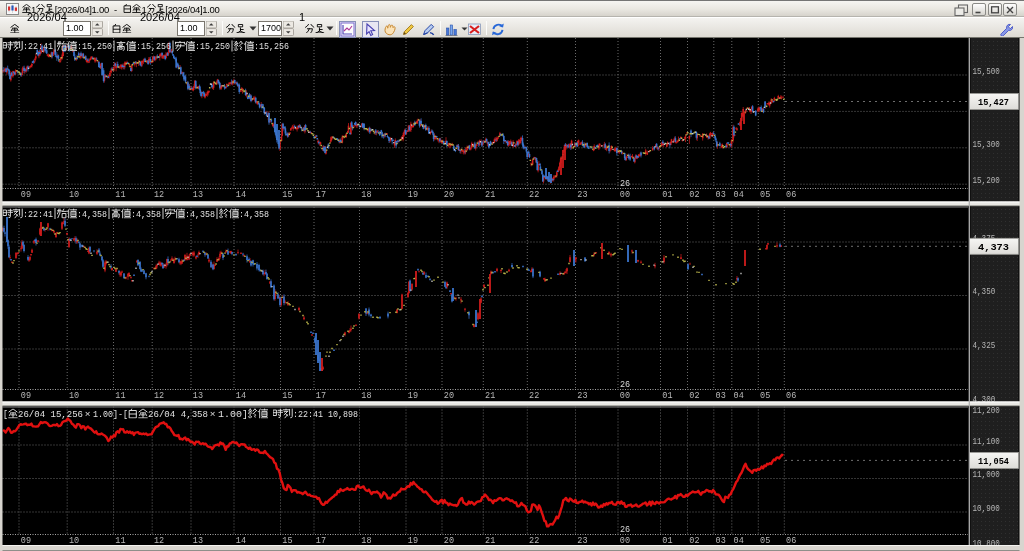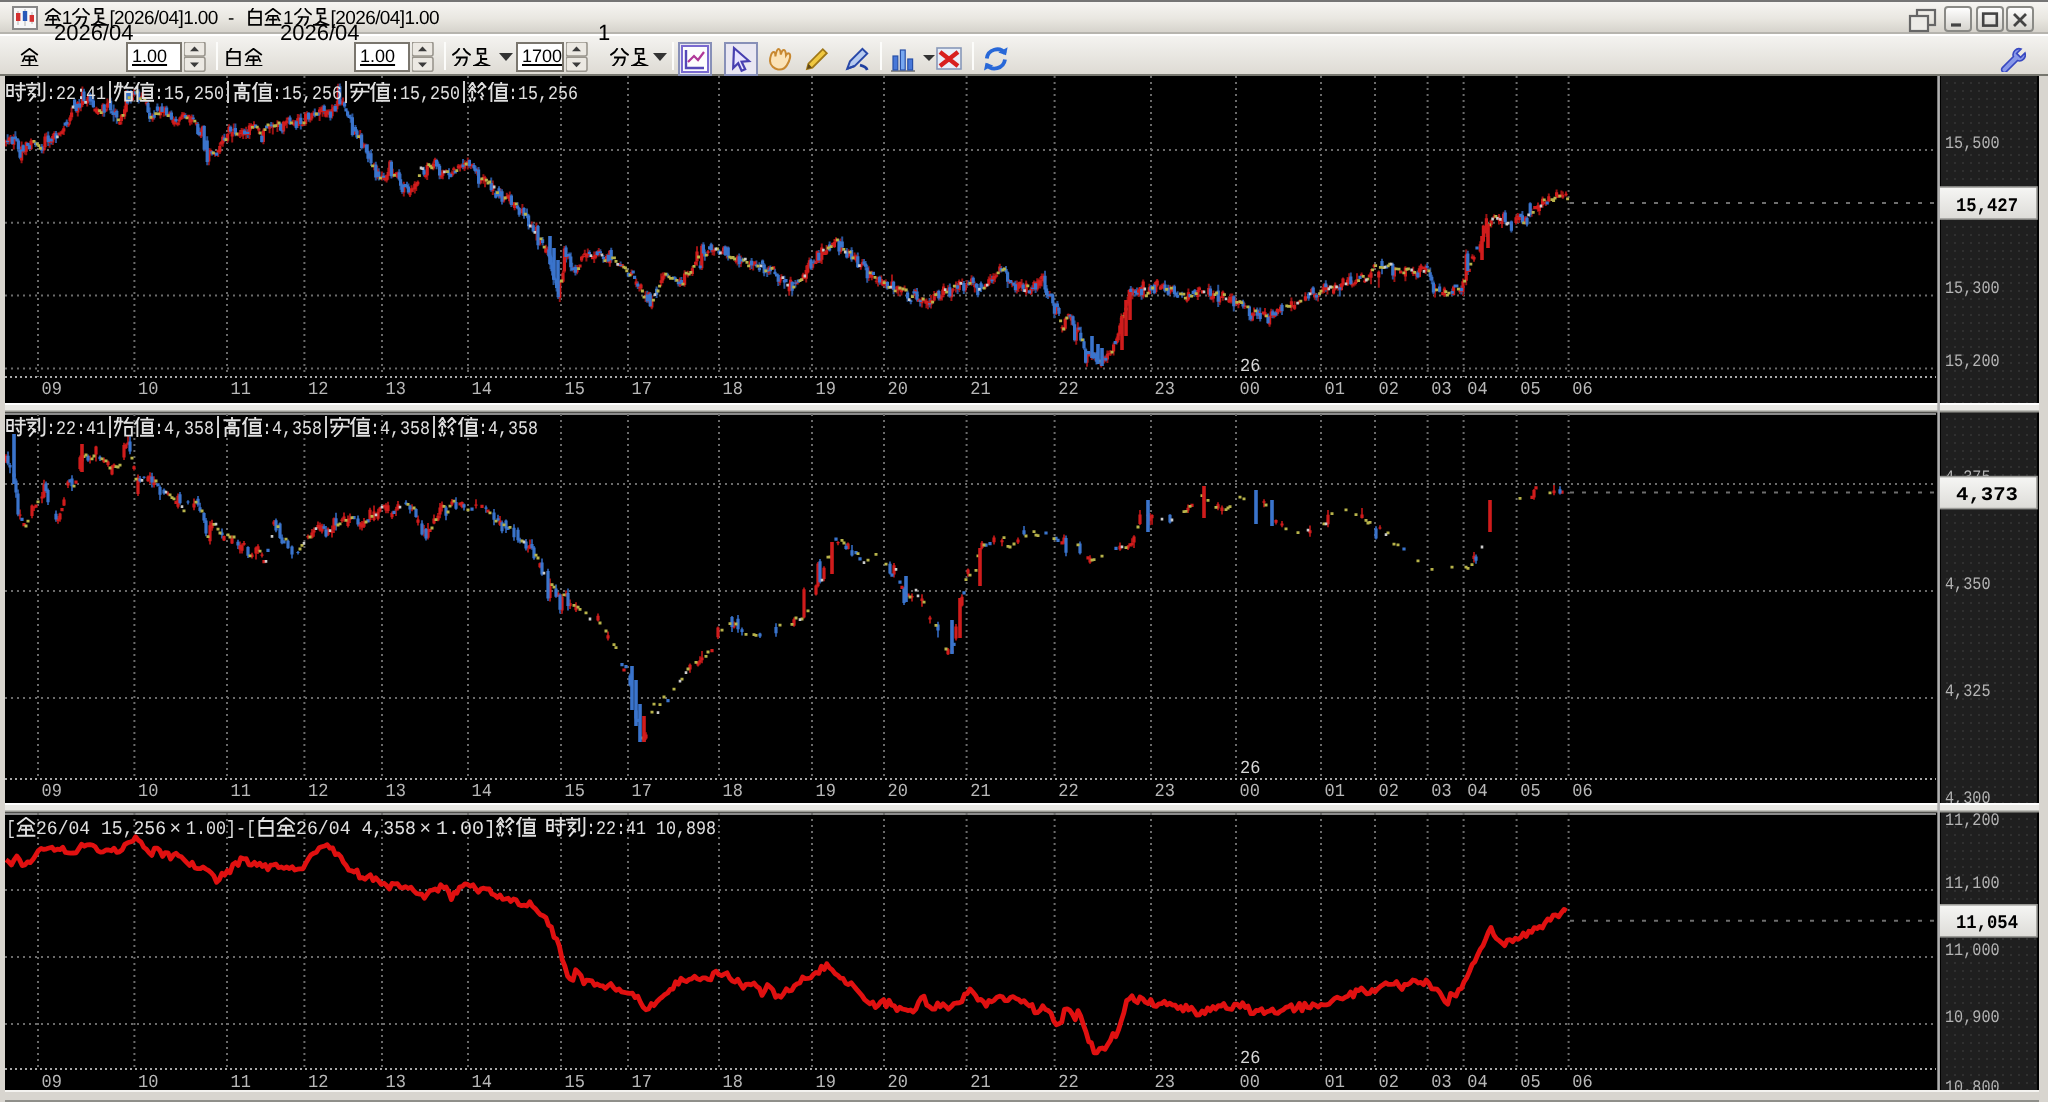--- a/index.html
+++ b/index.html
@@ -5,21 +5,21 @@
 #win { position:relative; width:1024px; height:551px; font-family:"Liberation Sans",sans-serif; }
 #titlebar { position:absolute; left:0; top:0; width:1024px; height:17px;
   background:linear-gradient(#f6f5f2, #e9e7e1 55%, #d6d3cc); border-top:1px solid #757575; border-bottom:1px solid #b6b4ae; }
 #toolbar { position:absolute; left:0; top:17px; width:1024px; height:21px;
   background:linear-gradient(#f4f3f0, #dedbd4); border-top:1px solid #fff; border-bottom:1px solid #76766e; }
 .tt { position:absolute; top:3.5px; height:11px; font-size:9.5px; line-height:11px; color:#000;
    font-family:"Liberation Sans",sans-serif; white-space:nowrap; letter-spacing:-0.3px; }
 .tl { position:absolute; top:12px; height:10px; font-size:11px; line-height:10px; color:#000; white-space:nowrap; }
 .ki { position:absolute; }
 .inp { position:absolute; top:20.5px; height:15px; background:#fff; border:1px solid #7a766e;
-   font-size:9px; line-height:13px; padding-left:2px; color:#000; white-space:nowrap; overflow:hidden;text-decoration:underline; }
+   font-size:9px; line-height:13px; padding-left:2px; color:#000; white-space:nowrap; overflow:hidden; }
 .spin { position:absolute; top:20.5px; width:11px; height:15px; }
 .vsep { position:absolute; top:21px; width:1px; height:14px; background:#b4b1aa; border-right:1px solid #fcfcfa; }
 .tbtn { position:absolute; top:21px; height:17px; display:flex; align-items:center; justify-content:center; }
 .tbtn.sel { background:#e9e7f2; border:1px solid #8890b8; }
 .wb { position:absolute; top:3px; width:14px; height:13px; background:linear-gradient(#fefefe,#d6d4ce);
    border:1px solid #8a8a86; border-radius:2px; display:flex; align-items:center; justify-content:center; }
 </style></head>
 <body>
 <div id="win">
 <svg width="1024" height="551" viewBox="0 0 1024 551" font-family="Liberation Mono, monospace" style="position:absolute;left:0;top:0">

